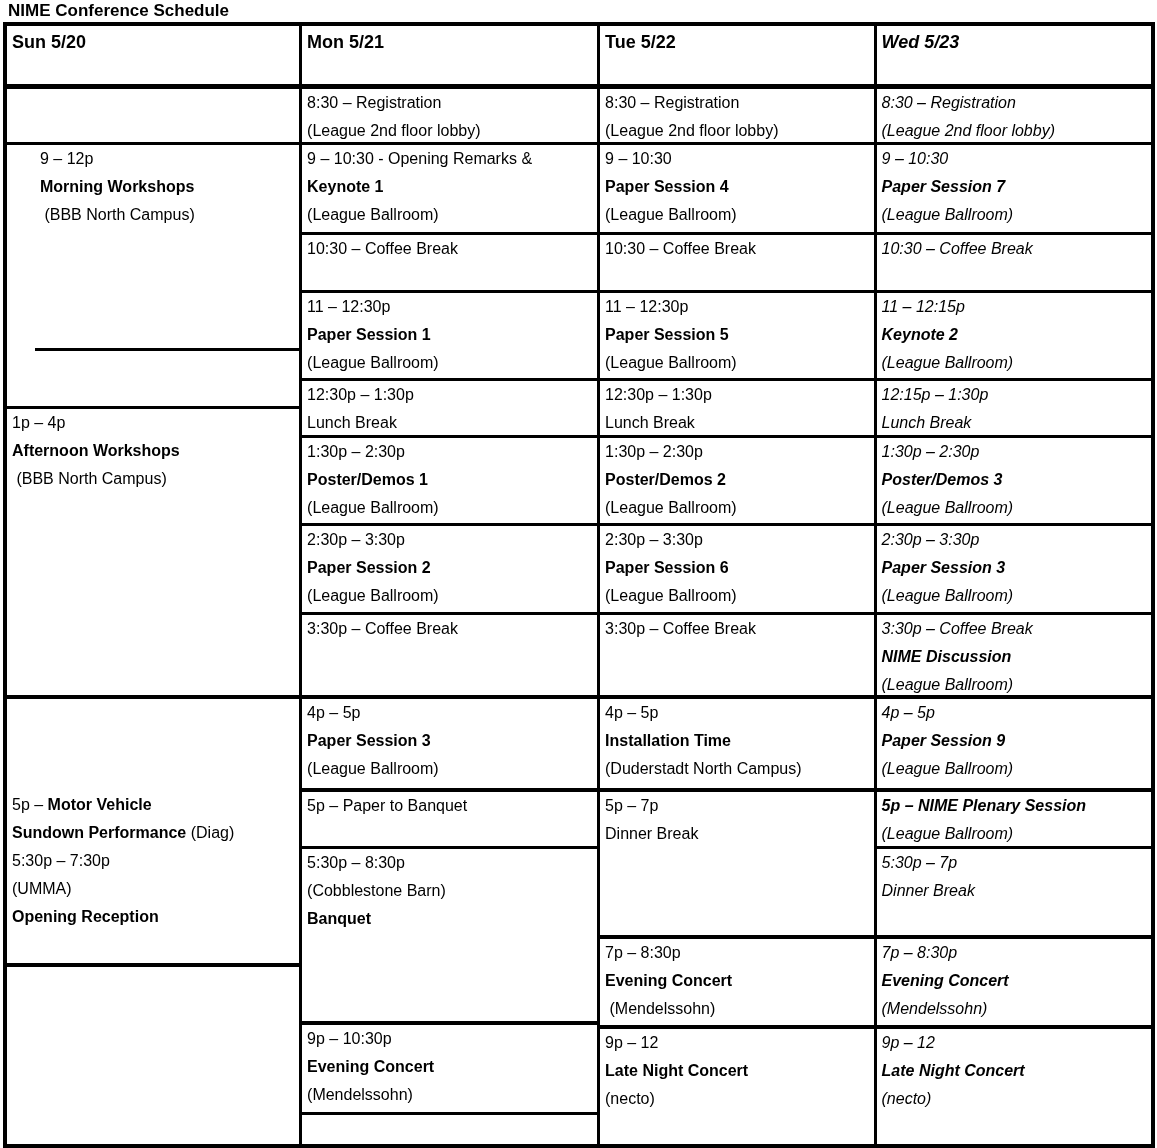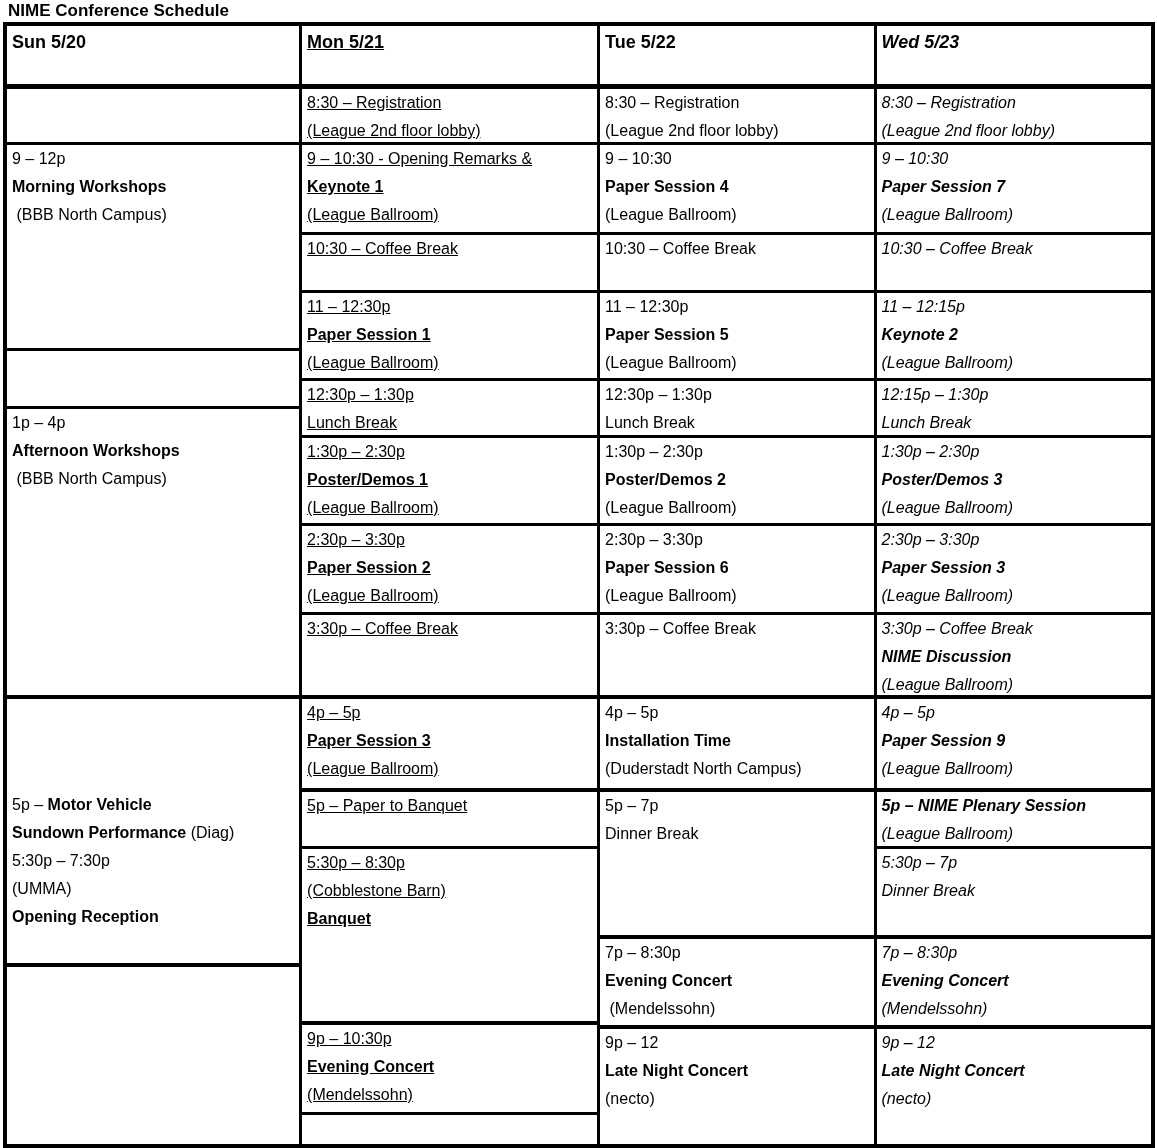--- a/index.html
+++ b/index.html
@@ -64,41 +64,41 @@
 </style>
 </head>
 <body>
 
 <div class="page">
   <div class="page-title">NIME Conference Schedule</div>
   <div class="schedule">
       <div class="col" style="width: 302px;">
         <div class="cell header bb5" style="height: 63px; border-bottom-width: 5px;">Sun 5/20</div>
         <div class="cell" style="height: 56px; border-bottom-width: 3px;"></div>
-        <div class="cell" style="height: 206px; border-bottom-width: 3px;">
+        <div class="cell" style="height: 206px; border-bottom-width: 3px; margin-left: 28px;">
           <div class="line"><span class="seg">9 – 12p</span></div>
           <div class="line"><span class="seg b">Morning Workshops</span></div>
           <div class="line"><span class="seg"> (BBB North Campus)</span></div>
         </div>
         <div class="cell" style="height: 58px; border-bottom-width: 3px;"></div>
         <div class="cell" style="height: 290px; border-bottom-width: 4px;">
           <div class="line"><span class="seg">1p – 4p</span></div>
           <div class="line"><span class="seg b">Afternoon Workshops</span></div>
           <div class="line"><span class="seg"> (BBB North Campus)</span></div>
         </div>
         <div class="cell" style="height: 268px; border-bottom-width: 4px; padding-top: 92px;">
           <div class="line"><span class="seg">5p – </span><span class="seg b">Motor Vehicle</span></div>
           <div class="line"><span class="seg b">Sundown Performance</span><span class="seg"> (Diag)</span></div>
           <div class="line"><span class="seg">5:30p – 7:30p</span></div>
           <div class="line"><span class="seg">(UMMA)</span></div>
           <div class="line"><span class="seg b">Opening Reception</span></div>
         </div>
         <div class="cell" style="height: 177px; border-bottom-width: 0px;"></div>
       </div>
-      <div class="col" style="width: 305px; text-decoration: underline;">
+      <div class="col" style="width: 305px;">
         <div class="cell header bb5" style="height: 63px; border-bottom-width: 5px;">Mon 5/21</div>
         <div class="cell" style="height: 56px; border-bottom-width: 3px;">
           <div class="line"><span class="seg">8:30 – Registration</span></div>
           <div class="line"><span class="seg">(League 2nd floor lobby)</span></div>
         </div>
         <div class="cell" style="height: 90px; border-bottom-width: 3px;">
           <div class="line"><span class="seg">9 – 10:30 - Opening Remarks &amp;</span></div>
           <div class="line"><span class="seg b">Keynote 1</span></div>
           <div class="line"><span class="seg">(League Ballroom)</span></div>
         </div>

